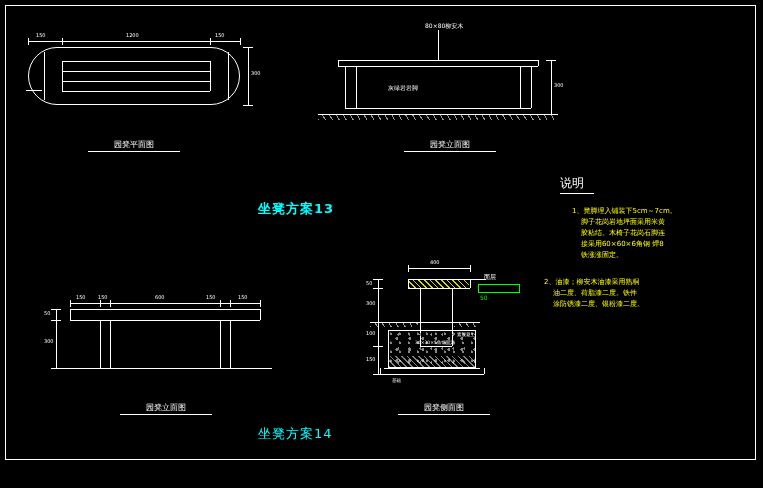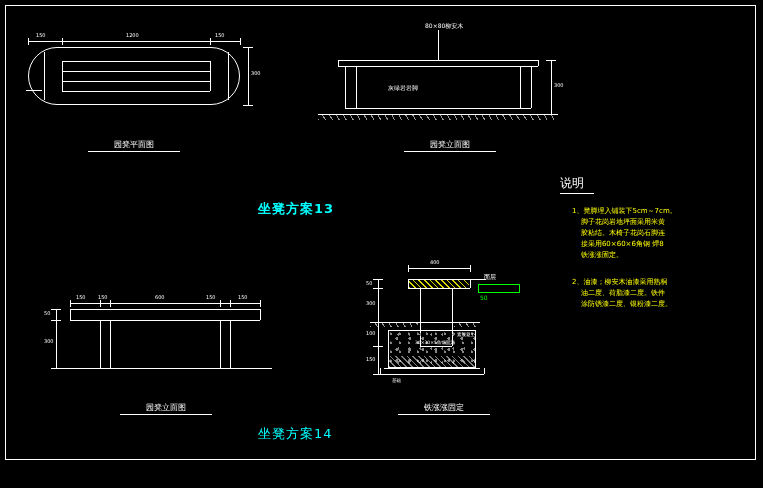--- a/index.html
+++ b/index.html
@@ -218,21 +218,21 @@
   <div>
     <div class="notes-title" style="left:560px; top:175px; width:34px;">
       <span>说明</span>
       <span class="rule"></span>
     </div>
     <div class="note-item" style="left:572px; top:206px;">1、凳脚埋入铺装下5cm～7cm。
     脚子花岗岩地坪面采用米黄
     胶粘结。木椅子花岗石脚连
     接采用60×60×6角钢 焊8
     铁涨涨固定。</div>
-    <div class="note-item" style="left:572px; top:277px;">2、油漆；柳安木油漆采用熟桐
+    <div class="note-item" style="left:544px; top:277px;">2、油漆；柳安木油漆采用熟桐
     油二度、荷脂漆二度。铁件
     涂防锈漆二度、银粉漆二度。</div>
   </div>
 
   <div>
 
     <div class="hline" style="left:70px; top:309px; width:190px;"></div>
     <div class="hline" style="left:70px; top:320px; width:190px;"></div>
     <div class="vline" style="left:70px; top:309px; height:11px;"></div>
     <div class="vline" style="left:260px; top:309px; height:11px;"></div>
@@ -316,21 +316,21 @@
     <div class="hline" style="left:373px; top:346px; width:10px;"></div>
     <div class="hline" style="left:373px; top:374px; width:10px;"></div>
     <div class="dim" style="left:366px; top:280px;">50</div>
     <div class="dim" style="left:366px; top:300px;">300</div>
     <div class="dim" style="left:366px; top:330px;">100</div>
     <div class="dim" style="left:366px; top:356px;">150</div>
 
     <div class="label-sm" style="left:392px; top:377px; font-size:4.5px;">基础</div>
 
     <div class="caption" style="left:398px; top:403px; width:92px;">
-      <span>铁涨涨固定</span>
+      <span>园凳侧面图</span>
       <span class="rule"></span>
     </div>
   </div>
 
   <div class="title" style="left:258px; top:426px;">坐凳方案14</div>
 
   <div class="bottom-bar">
     <div class="bottom-text"></div>
   </div>
 

